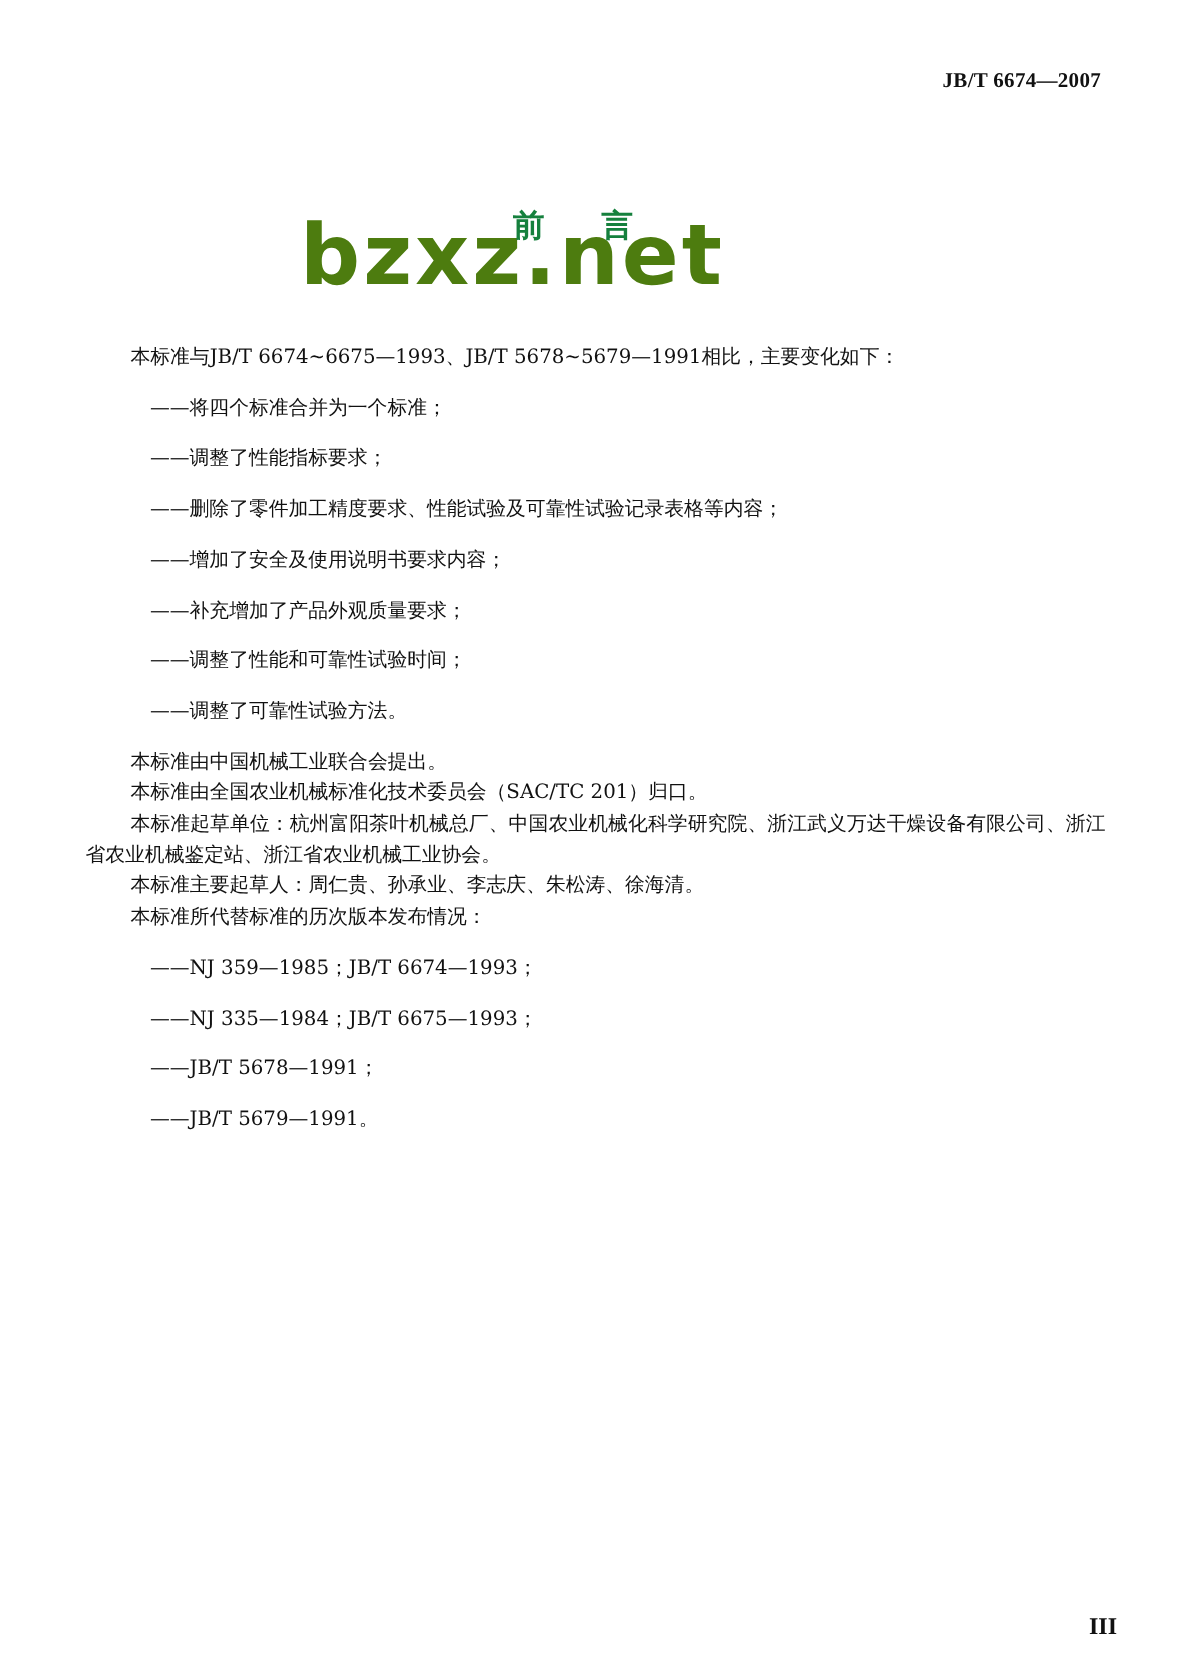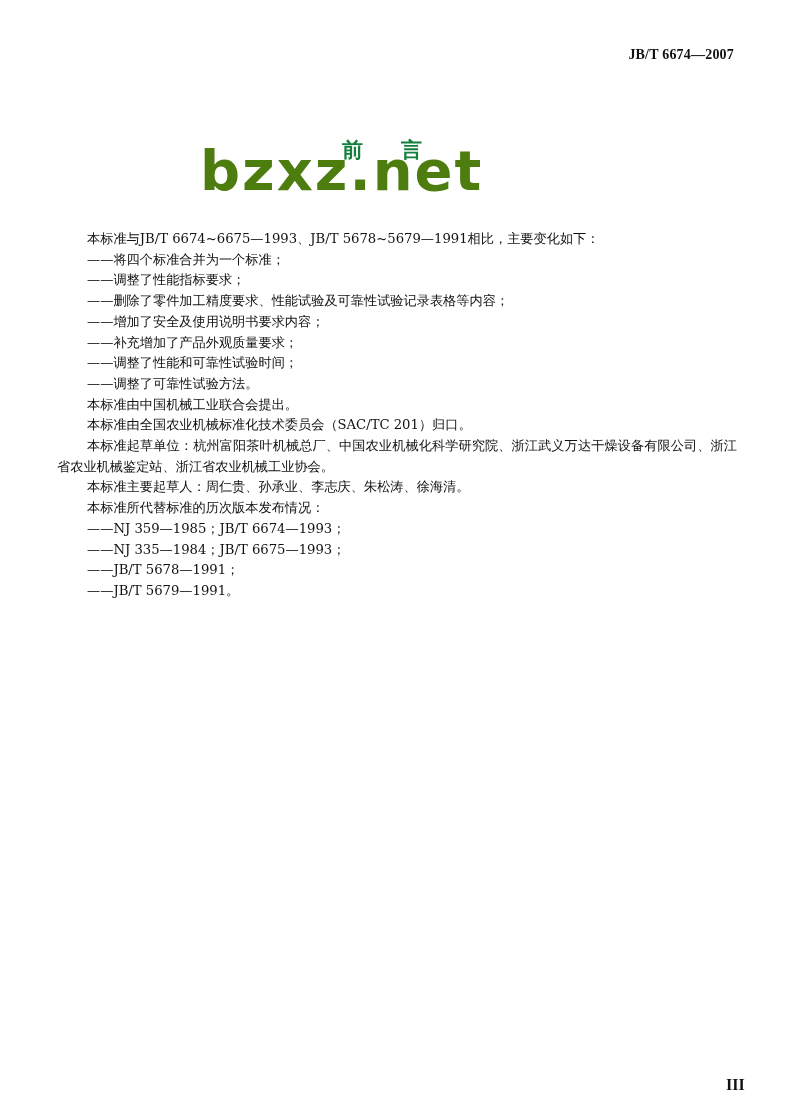--- a/index.html
+++ b/index.html
@@ -8,21 +8,21 @@
   .std-code { position: absolute; top: 47px; right: 66px; font-family: "Liberation Serif", serif;
               font-weight: bold; font-size: 14px; letter-spacing: 0.2px; }
   .watermark { position: absolute; left: 200px; top: 132px; font-family: "DejaVu Sans", sans-serif;
                font-weight: bold; font-size: 56px; color: #4d7c0f; letter-spacing: 2px; line-height: 1; margin-top: 11px; }
   .title { position: absolute; left: 0; width: 764px; top: 136px; text-align: center;
            font-family: "DejaVu Sans", sans-serif; font-weight: bold; font-size: 21px; color: #15803d; }
   .title span { display: inline-block; }
   .title .gap { width: 38px; }
   .body { position: absolute; left: 57px; top: 229px; width: 680px; font-size: 13.2px; line-height: 20.7px; }
   .p { margin: 0; text-indent: 30px; text-align: justify; }
-  .item { margin: 0; padding-left: 30px; }
+  .item { margin: 13px; padding-left: 30px; }
   .page-num { position: absolute; top: 1076px; left: 726px; font-family: "Liberation Serif", serif;
               font-size: 16px; font-weight: bold; }
 </style>
 </head>
 <body>
 
 <div class="std-code">JB/T 6674—2007</div>
 
 <div class="watermark">bzxz.net</div>
 

